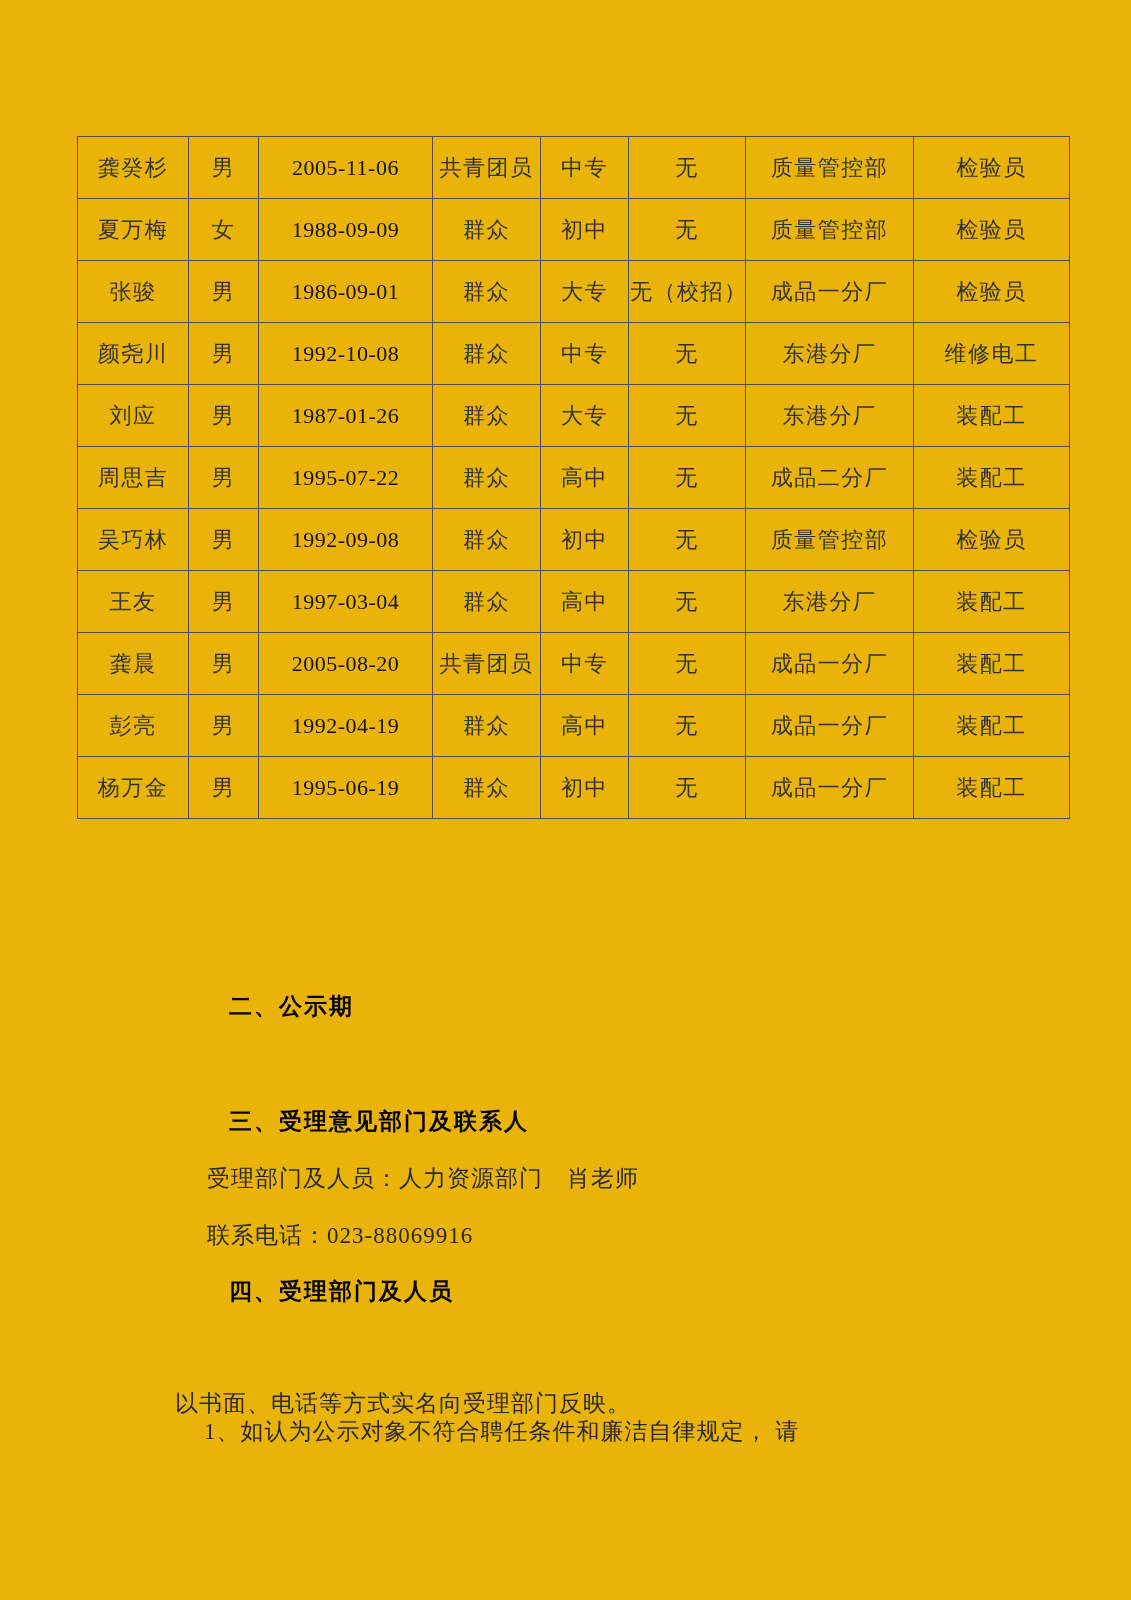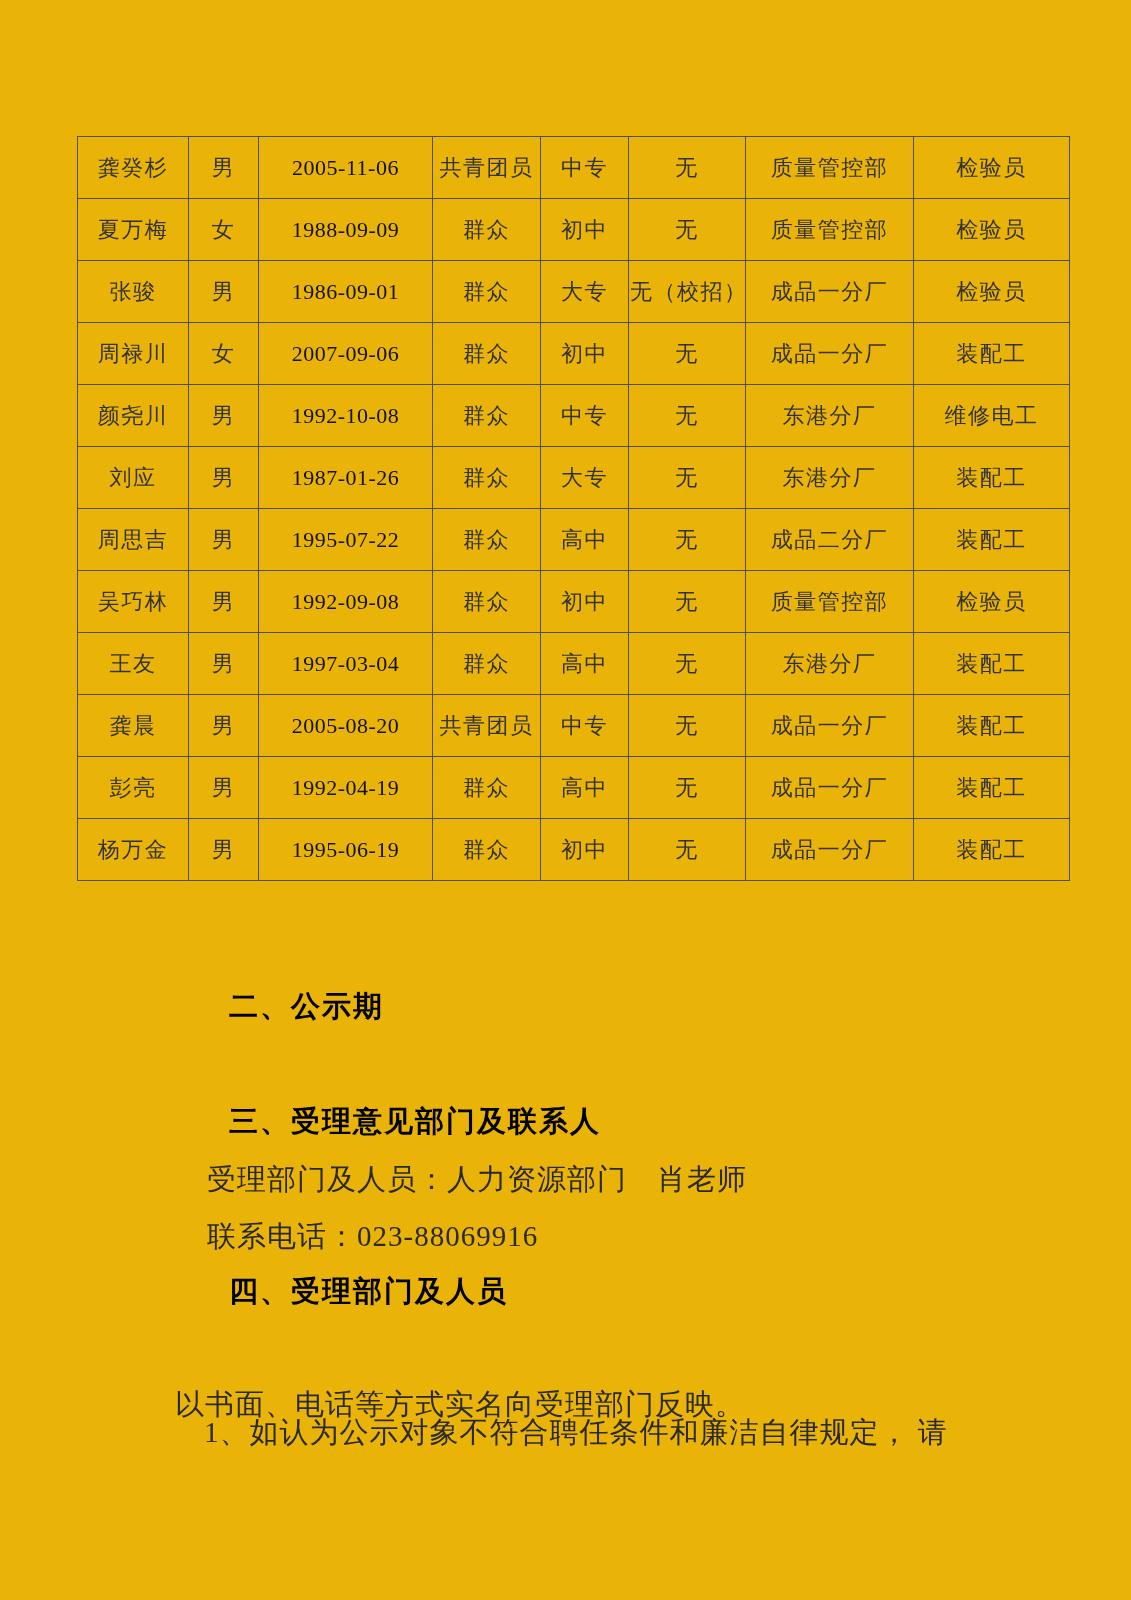--- a/index.html
+++ b/index.html
@@ -38,21 +38,21 @@
     overflow: hidden;
   }
   table.roster td.date-cell {
     color: #121212;
     letter-spacing: 0.5px;
   }
   .line {
     position: absolute;
     white-space: nowrap;
     line-height: 40px;
-    font-size: 29px;
+    font-size: 23px;
     letter-spacing: 1px;
   }
   .heading {
     font-family: "Liberation Sans", sans-serif;
     font-weight: bold;
     color: #000000;
     letter-spacing: 2px;
   }
   .bodytext {
     font-family: "Liberation Serif", serif;
@@ -100,30 +100,20 @@
           <td>张骏</td>
           <td>男</td>
           <td class="date-cell">1986-09-01</td>
           <td>群众</td>
           <td>大专</td>
           <td>无（校招）</td>
           <td>成品一分厂</td>
           <td>检验员</td>
         </tr>
         <tr>
-          <td>周禄川</td>
-          <td>女</td>
-          <td class="date-cell">2007-09-06</td>
-          <td>群众</td>
-          <td>初中</td>
-          <td>无</td>
-          <td>成品一分厂</td>
-          <td>装配工</td>
-        </tr>
-        <tr>
           <td>颜尧川</td>
           <td>男</td>
           <td class="date-cell">1992-10-08</td>
           <td>群众</td>
           <td>中专</td>
           <td>无</td>
           <td>东港分厂</td>
           <td>维修电工</td>
         </tr>
         <tr>

